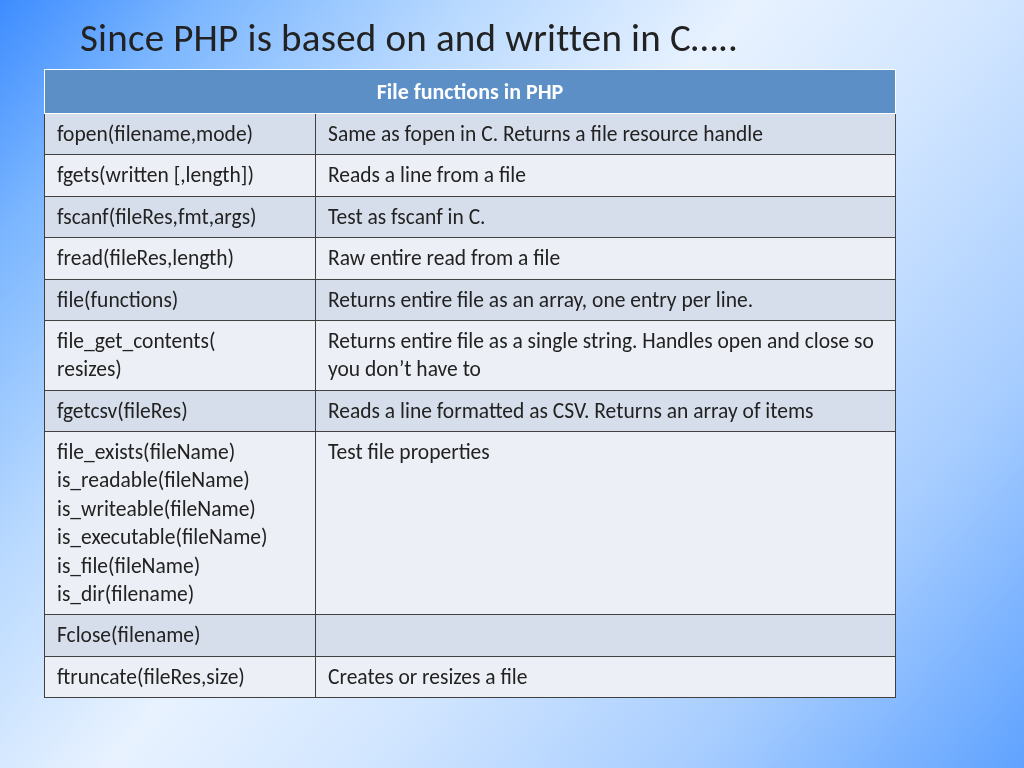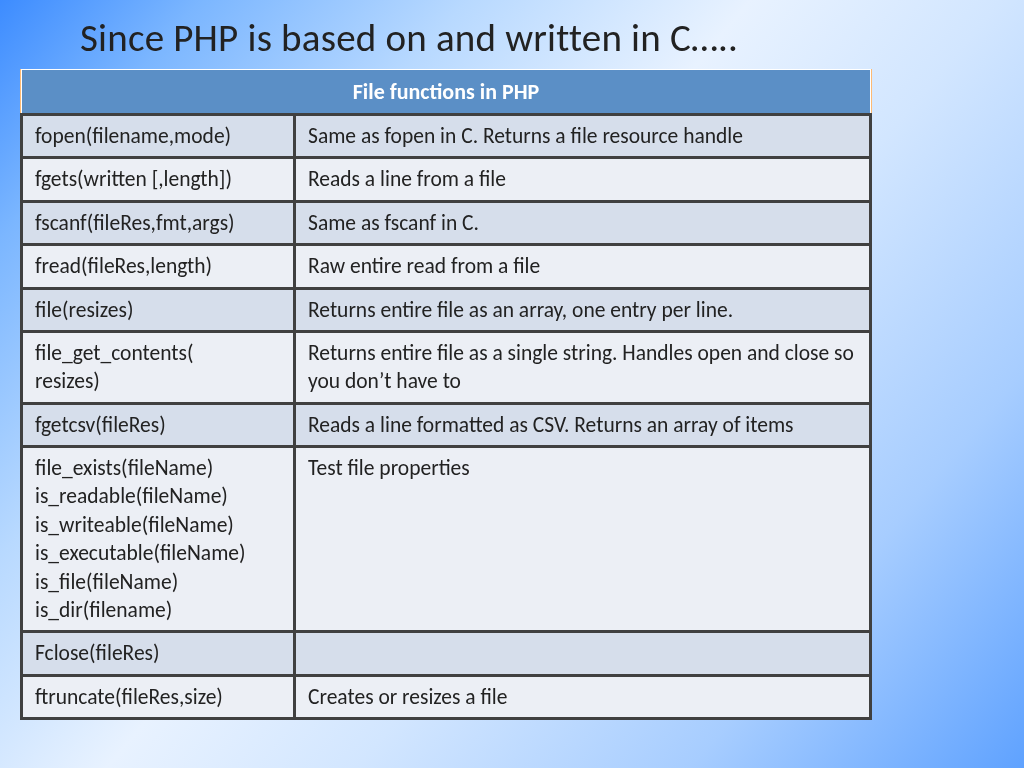--- a/index.html
+++ b/index.html
@@ -28,38 +28,38 @@
   }
   h1.title {
     margin: 0 0 8px 80px;
     font-weight: 400;
     font-size: 39px;
     color: #222;
     letter-spacing: 0.2px;
   }
   table.funcs {
     border-collapse: collapse;
-    margin: 0 0 0 20px;
+    margin: 0 0 0 44px;
     width: 852px;
     font-size: 21.5px;
     color: #222;
     background: #fdba74;
   }
   table.funcs th {
     background: #5b8fc6;
     color: #fff;
     font-weight: 700;
     text-align: center;
     padding: 8px 10px;
     border: 1px solid #fff;
     font-size: 22px;
   }
   table.funcs td {
     padding: 6px 10px 6px 12px;
-    border: 3px solid #404040;
+    border: 1px solid #404040;
     vertical-align: top;
     line-height: 1.32;
   }
   table.funcs td.col0 {
     width: 248px;
     white-space: pre-line;
   }
   
   tbody tr.odd td  { background: #d6deeb; }
   tbody tr.even td { background: #eceff5; }
@@ -80,28 +80,28 @@
       <tr class="odd">
           <td class="col0">fopen(filename,mode)</td>
           <td>Same as fopen in C.  Returns a file resource handle</td>
         </tr>
       <tr class="even">
           <td class="col0">fgets(written [,length])</td>
           <td>Reads a line from a file</td>
         </tr>
       <tr class="odd">
           <td class="col0">fscanf(fileRes,fmt,args)</td>
-          <td>Same as fscanf in C.</td>
+          <td>Test as fscanf in C.</td>
         </tr>
       <tr class="even">
           <td class="col0">fread(fileRes,length)</td>
           <td>Raw entire read from a file</td>
         </tr>
       <tr class="odd">
-          <td class="col0">file(resizes)</td>
+          <td class="col0">file(functions)</td>
           <td>Returns entire file as an array, one entry per line.</td>
         </tr>
       <tr class="even">
           <td class="col0">file_get_contents(
                         resizes)</td>
           <td>Returns entire file as a single string.  Handles open and close so you don’t have to</td>
         </tr>
       <tr class="odd">
           <td class="col0">fgetcsv(fileRes)</td>
           <td>Reads a line formatted as CSV.  Returns an array of items</td>
@@ -109,21 +109,21 @@
       <tr class="even">
           <td class="col0">file_exists(fileName)
 is_readable(fileName)
 is_writeable(fileName)
 is_executable(fileName)
 is_file(fileName)
 is_dir(filename)</td>
           <td>Test file properties</td>
         </tr>
       <tr class="odd">
-          <td class="col0">Fclose(fileRes)</td>
+          <td class="col0">Fclose(filename)</td>
           <td></td>
         </tr>
       <tr class="even">
           <td class="col0">ftruncate(fileRes,size)</td>
           <td>Creates or resizes a file</td>
         </tr>
     </tbody>
   </table>
 </div>
 

